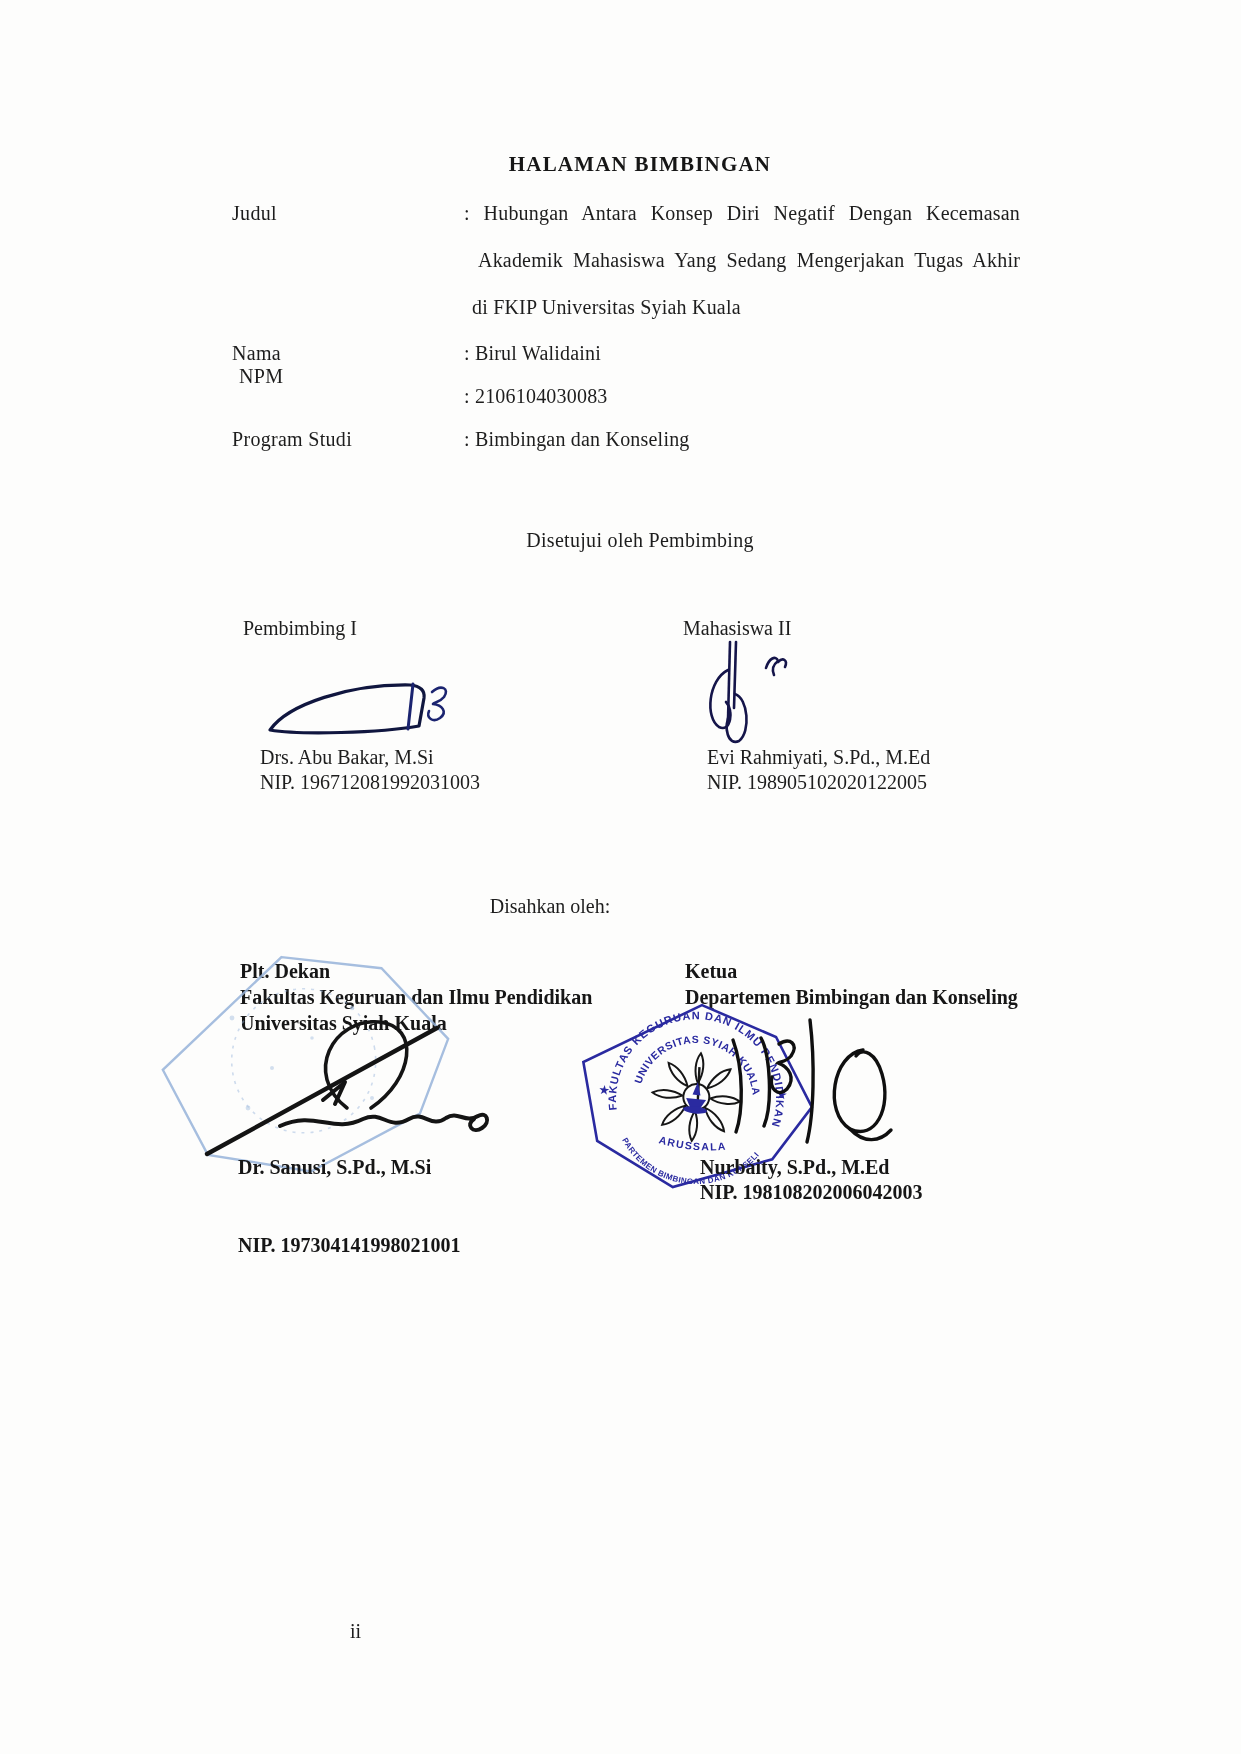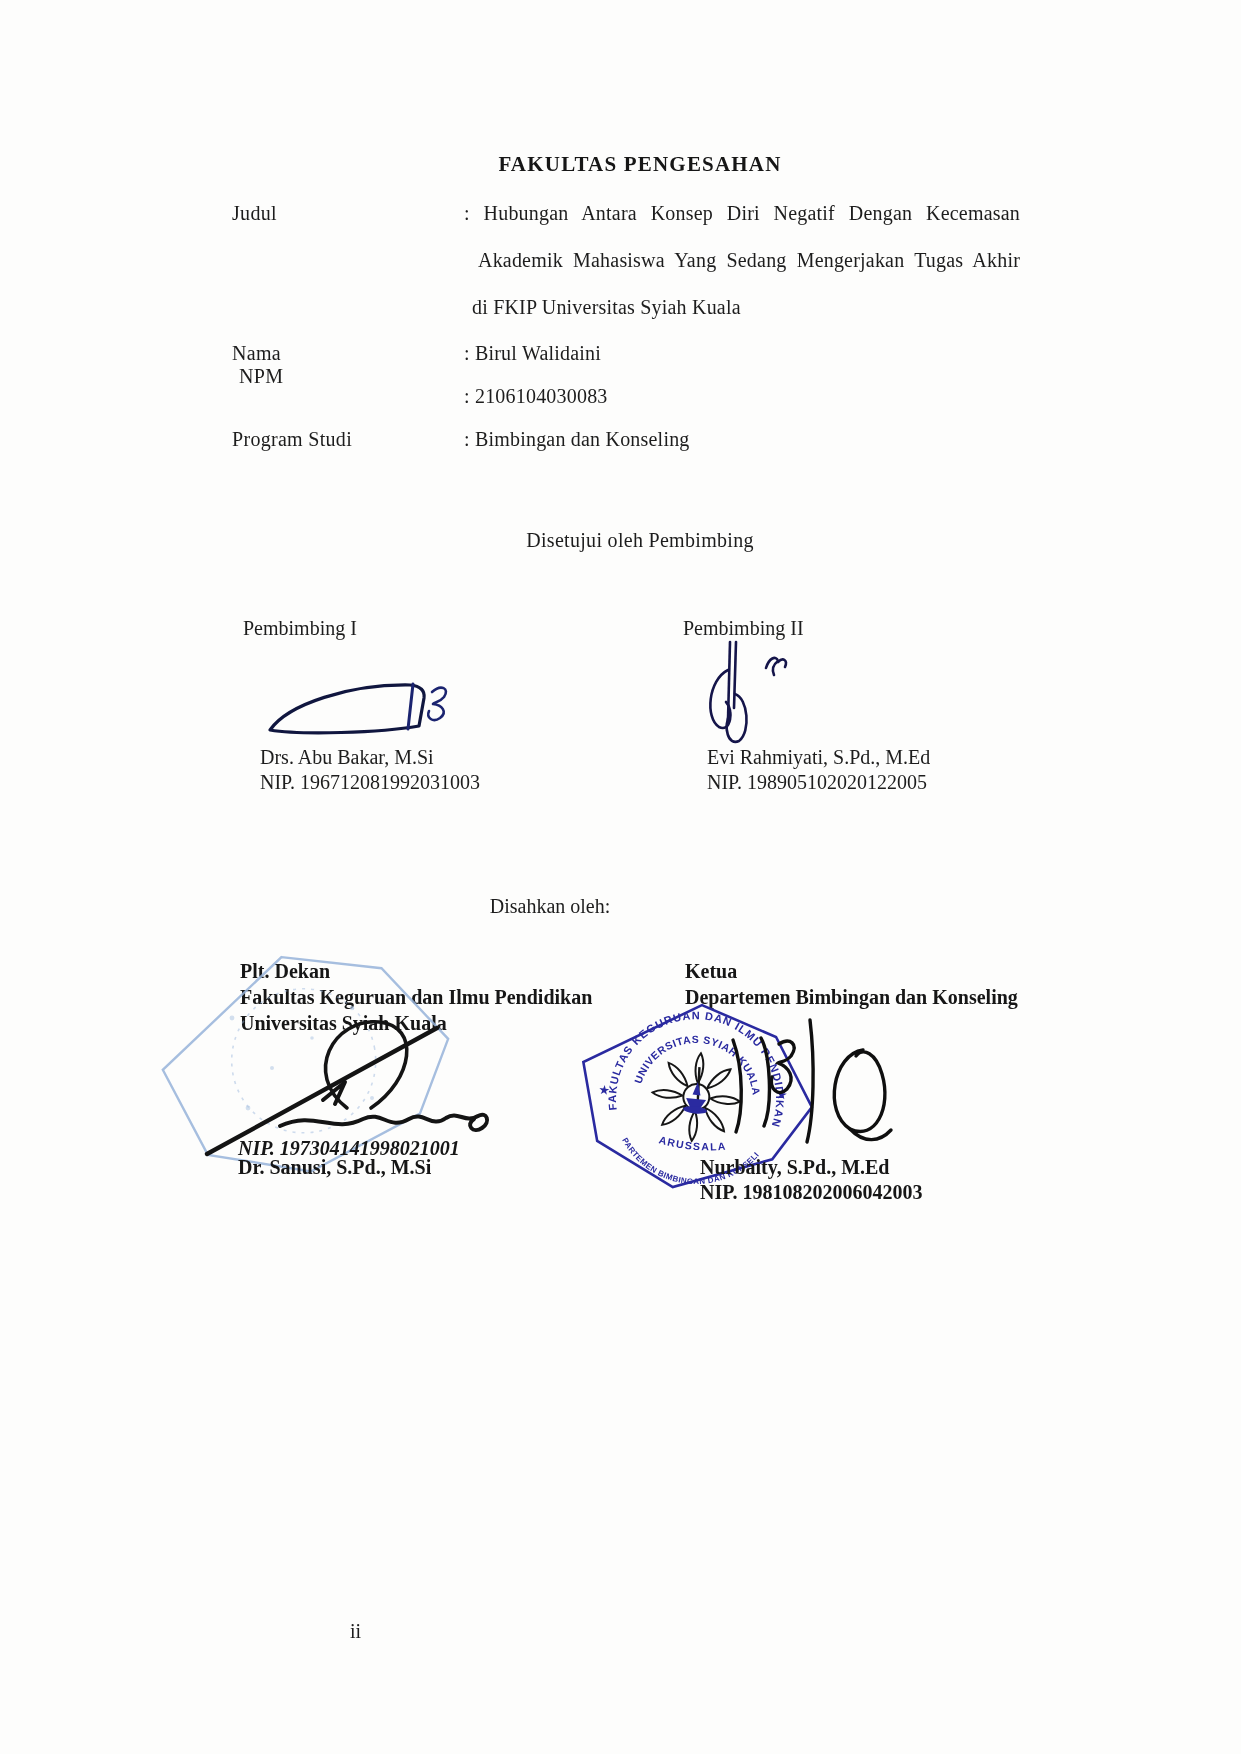--- a/index.html
+++ b/index.html
@@ -37,40 +37,40 @@
   .legal-name{font-size:20px;font-weight:bold;line-height:24px;color:#161616;}
   .page-num{left:350px;top:1620px;width:600px;text-align:left;font-size:20px;}
   svg{display:block;overflow:visible;}
   .stamp-arc{font-family:"Liberation Sans","DejaVu Sans",sans-serif;font-weight:bold;}
 </style>
 </head>
 <body>
 
 <div class="page">
 
-  <div class="abs doc-title">FAKULTAS PENGESAHAN</div>
+  <div class="abs doc-title">HALAMAN BIMBINGAN</div>
 
   <div class="abs row-label" style="left:232px;top:202px;">Judul</div>
   <div class="abs row-value justify-line" style="left:464px;top:202px;">: Hubungan Antara Konsep Diri Negatif Dengan Kecemasan</div>
   <div class="abs row-value justify-line" style="left:478px;top:249px;width:542px;">Akademik Mahasiswa Yang Sedang Mengerjakan Tugas Akhir</div>
   <div class="abs row-value" style="left:472px;top:296px;">di FKIP Universitas Syiah Kuala</div>
 
   <div class="abs row-label" style="left:232px;top:342px;">Nama</div>
   <div class="abs row-value" style="left:464px;top:342px;">: Birul Walidaini</div>
 
   <div class="abs row-label" style="left:232px;top:365px;margin-left:7px;">NPM</div>
   <div class="abs row-value" style="left:464px;top:385px;">: 2106104030083</div>
 
   <div class="abs row-label" style="left:232px;top:428px;">Program Studi</div>
   <div class="abs row-value" style="left:464px;top:428px;">: Bimbingan dan Konseling</div>
 
   <div class="abs center-block" style="top:529px;">Disetujui oleh Pembimbing</div>
 
   <div class="abs sig-title" style="left:243px;top:617px;">Pembimbing I</div>
-  <div class="abs sig-title" style="left:683px;top:617px;">Pembimbing II</div>
+  <div class="abs sig-title" style="left:683px;top:617px;">Mahasiswa II</div>
 
   <svg class="abs" style="left:262px;top:672px;" width="215" height="72" viewBox="0 0 215 72">
     <g fill="none" stroke="#1b2470" stroke-linecap="round" stroke-linejoin="round">
       <path d="M 8,58 C 26,32 88,12 148,13 C 159,14 163,19 162,26 L 157,54 C 118,61 38,63 8,58 Z" stroke-width="3.2" stroke="#10163f"></path>
       <path d="M 151,12 L 146,57" stroke-width="3"></path>
       <path d="M 170,20 C 179,12 188,16 182,25 C 178,30 173,30 171,32 C 180,33 186,40 178,46 C 171,51 164,46 167,39" stroke-width="2.6"></path>
     </g>
   </svg>
 
   <svg class="abs" style="left:678px;top:640px;" width="140" height="115" viewBox="0 0 140 115">
@@ -181,19 +181,19 @@
       <path d="M 18,28 C 29,58 28,100 21,120"></path>
       <path d="M 46,26 C 55,42 58,92 49,114"></path>
       <path d="M 64,32 C 75,25 84,32 76,44 C 70,51 65,49 63,51 C 74,55 81,66 72,77 C 63,86 54,76 57,65"></path>
       <path d="M 95,8 C 100,50 99,102 92,130"></path>
       <path d="M 148,38 C 118,42 108,100 135,117 C 160,129 177,96 167,62 C 161,41 148,35 141,44"></path>
       <path d="M 135,117 C 149,132 165,130 176,118"></path>
     </g>
   </svg>
 
   <div class="abs legal-name" style="left:238px;top:1155px;">Dr. Sanusi, S.Pd., M.Si</div>
-  <div class="abs legal-name" style="left:238px;top:1136px;font-style:italic;">NIP. 197304141998021001</div>
+  <div class="abs legal-name" style="left:238px;top:1233px;">NIP. 197304141998021001</div>
   <div class="abs legal-name" style="left:700px;top:1155px;">Nurbaity, S.Pd., M.Ed</div>
   <div class="abs legal-name" style="left:700px;top:1180px;">NIP. 198108202006042003</div>
 
   <div class="abs page-num">ii</div>
 
 </div>
 
 </body></html>

